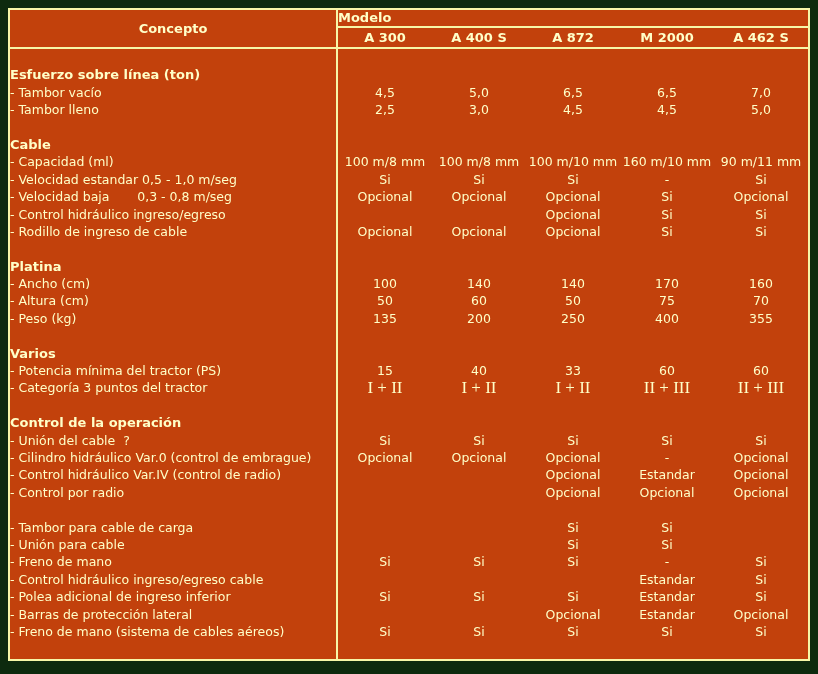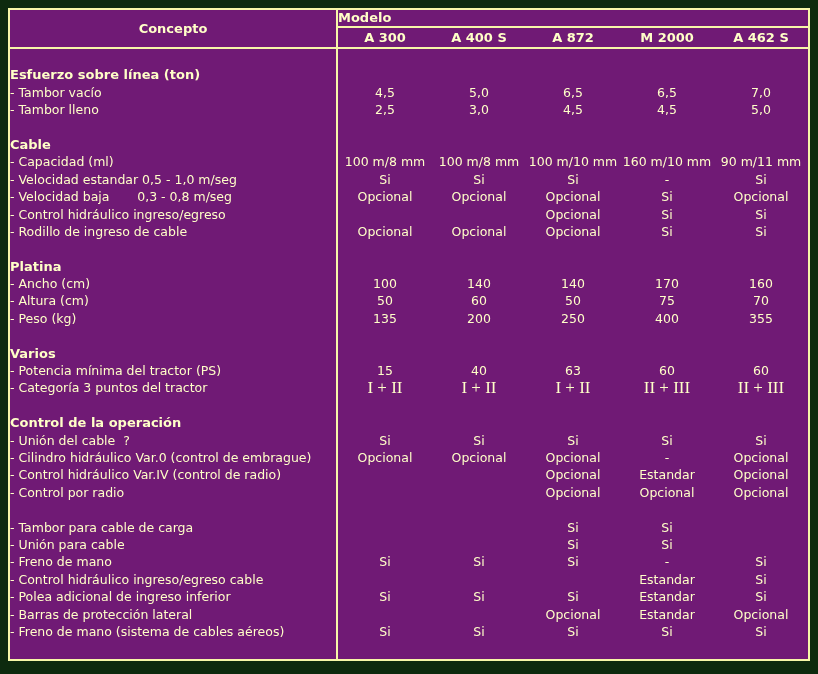--- a/index.html
+++ b/index.html
@@ -10,21 +10,21 @@
     color:#ffffc8;
     position:relative;
     overflow:hidden;
   }
   .frame{
     position:absolute;left:8px;top:8px;
     width:802px;height:653px;
     border:2px solid #f7f7a8;
     box-sizing:border-box;
     display:flex;flex-direction:column;
-    background:#701a75;
+    background:#c2410c;
   }
   
   .header-row{
     display:flex;height:37px;flex:0 0 37px;
     border-bottom:2px solid #f7f7a8;
   }
   .concept-cell{
     width:328px;flex:0 0 328px;box-sizing:border-box;
     border-right:2px solid #f7f7a8;
     display:flex;align-items:center;justify-content:center;
@@ -175,21 +175,21 @@
       <div class="row spacer">
         <div class="row-label"></div>
       </div>
       <div class="row section-title">
         <div class="row-label">Varios</div>
       </div>
       <div class="row">
         <div class="row-label">- Potencia mínima del tractor (PS)</div>
         <div class="cell">15</div>
         <div class="cell">40</div>
-        <div class="cell">63</div>
+        <div class="cell">33</div>
         <div class="cell">60</div>
         <div class="cell">60</div>
       </div>
       <div class="row">
         <div class="row-label">- Categoría 3 puntos del tractor</div>
         <div class="cell serif">I + II</div>
         <div class="cell serif">I + II</div>
         <div class="cell serif">I + II</div>
         <div class="cell serif">II + III</div>
         <div class="cell serif">II + III</div>

